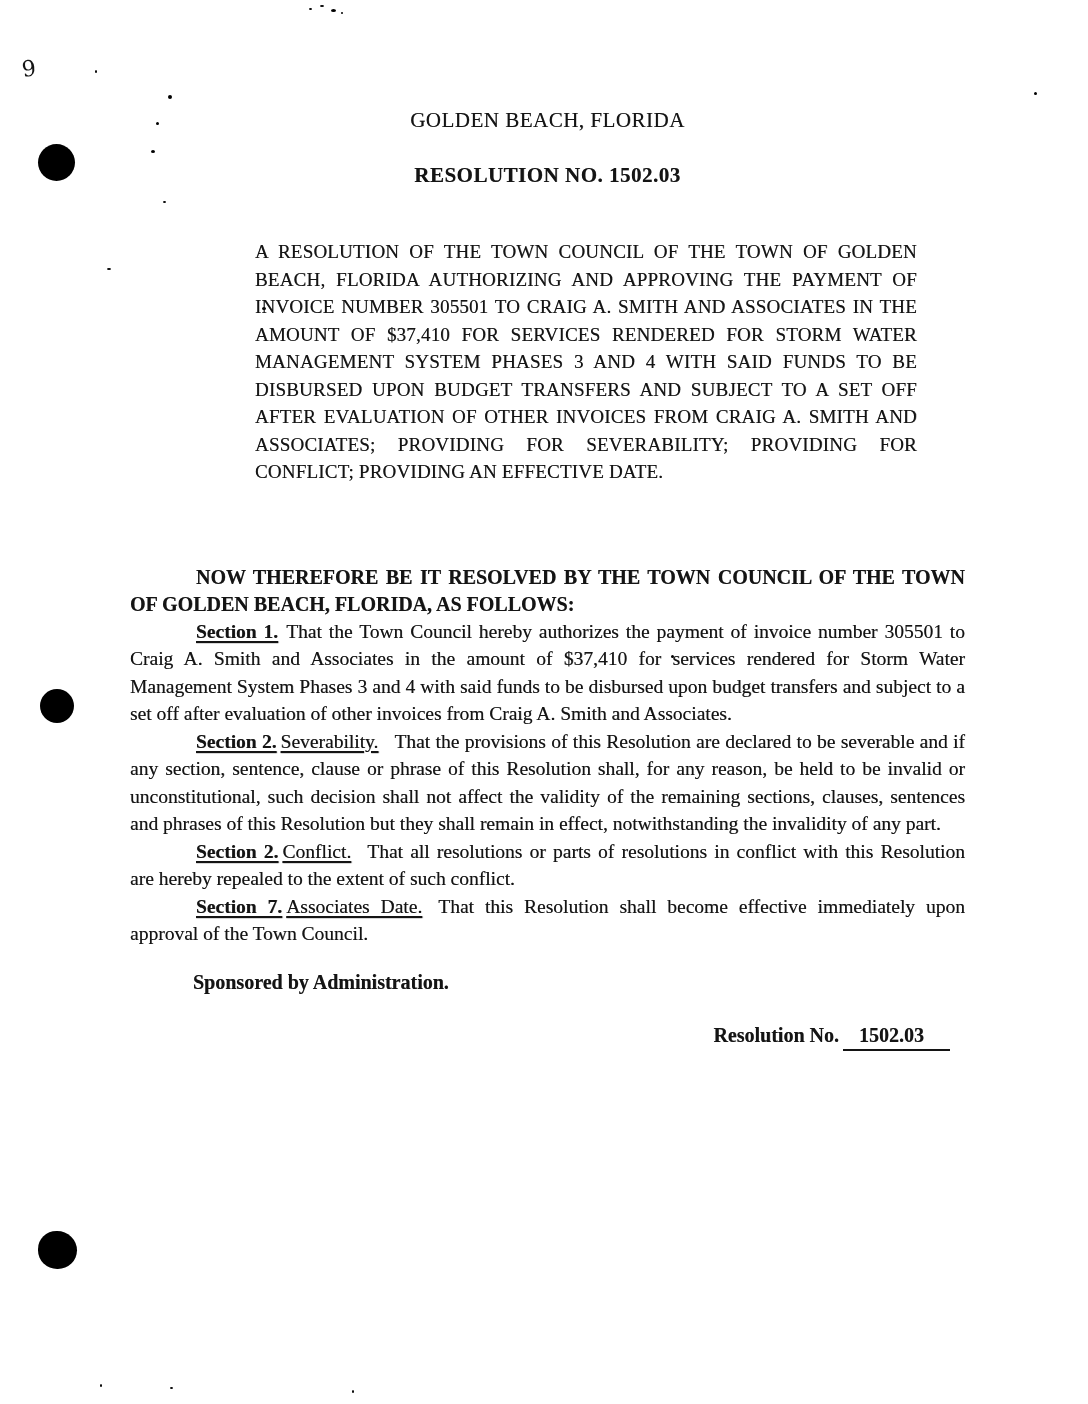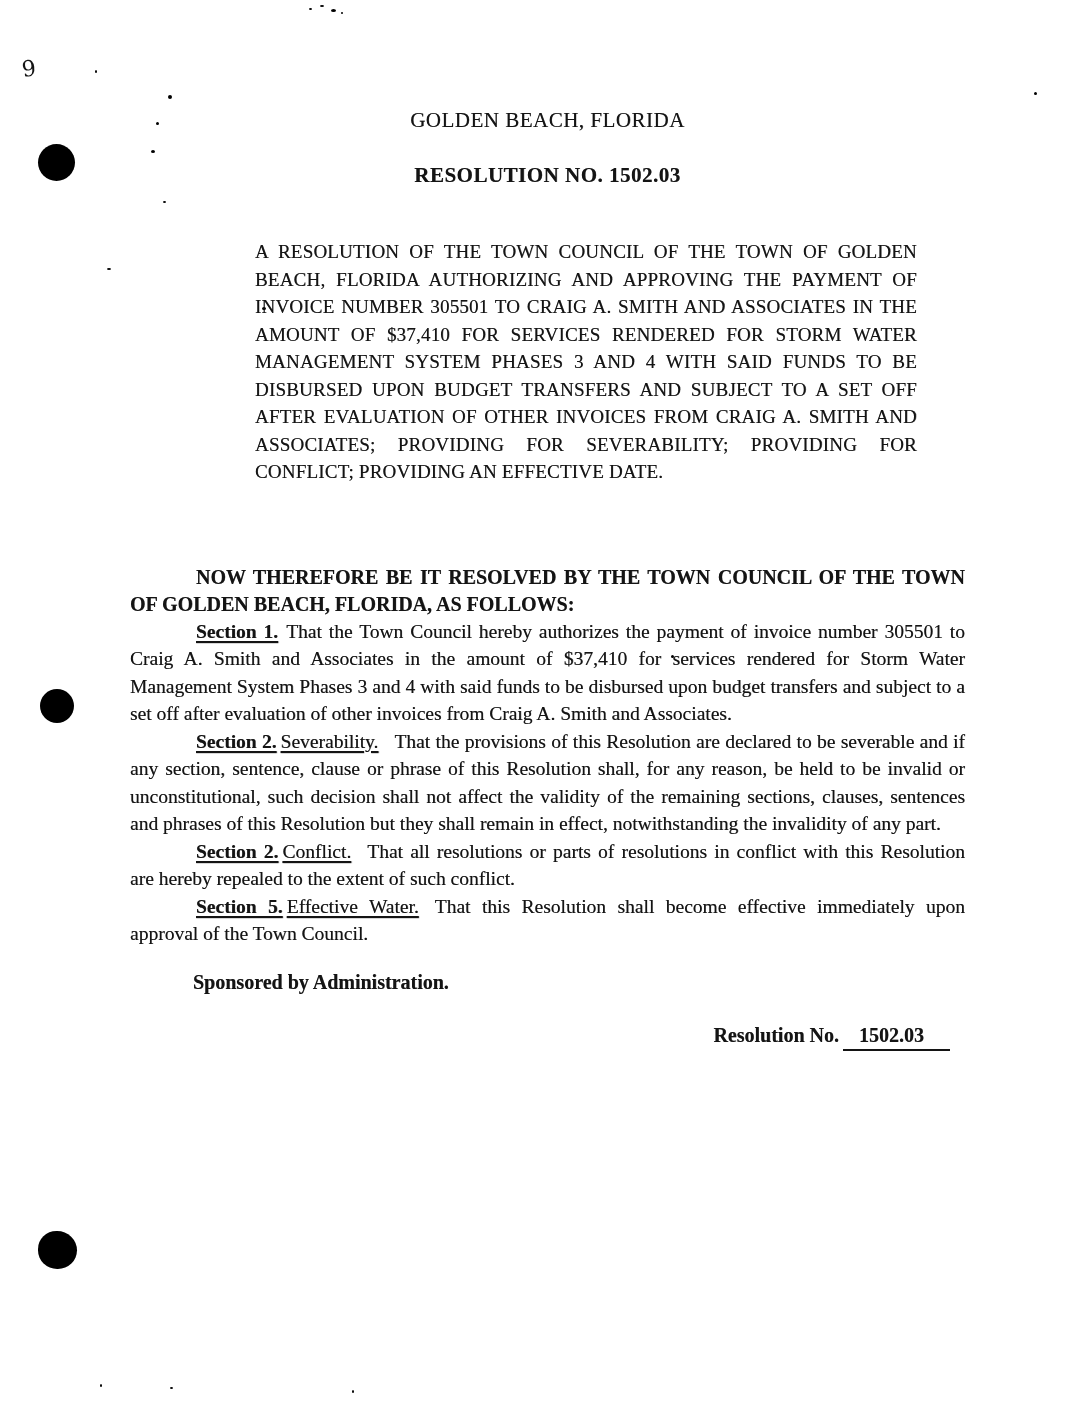--- a/index.html
+++ b/index.html
@@ -143,20 +143,20 @@
     <p class="preamble">A RESOLUTION OF THE TOWN COUNCIL OF THE TOWN OF GOLDEN BEACH, FLORIDA AUTHORIZING AND APPROVING THE PAYMENT OF INVOICE NUMBER 305501 TO CRAIG A. SMITH AND ASSOCIATES IN THE AMOUNT OF $37,410 FOR SERVICES RENDERED FOR STORM WATER MANAGEMENT SYSTEM PHASES 3 AND 4 WITH SAID FUNDS TO BE DISBURSED UPON BUDGET TRANSFERS AND SUBJECT TO A SET OFF AFTER EVALUATION OF OTHER INVOICES FROM CRAIG A. SMITH AND ASSOCIATES; PROVIDING FOR SEVERABILITY; PROVIDING FOR CONFLICT; PROVIDING AN EFFECTIVE DATE.</p>
 
     <p class="resolved">NOW THEREFORE BE IT RESOLVED BY THE TOWN COUNCIL OF THE TOWN OF GOLDEN BEACH, FLORIDA, AS FOLLOWS:</p>
 
     <p class="section m-s1"><span class="label">Section 1.</span><span class="body">That the Town Council hereby authorizes the payment of invoice number 305501 to Craig A. Smith and Associates in the amount of $37,410 for services rendered for Storm Water Management System Phases 3 and 4 with said funds to be disbursed upon budget transfers and subject to a set off after evaluation of other invoices from Craig A. Smith and Associates.</span></p>
 
     <p class="section m-s2"><span class="label">Section 2.</span><span class="heading">Severability.</span><span class="body">That the provisions of this Resolution are declared to be severable and if any section, sentence, clause or phrase of this Resolution shall, for any reason, be held to be invalid or unconstitutional, such decision shall not affect the validity of the remaining sections, clauses, sentences and phrases of this Resolution but they shall remain in effect, notwithstanding the invalidity of any part.</span></p>
 
     <p class="section m-s3"><span class="label">Section 2.</span><span class="heading">Conflict.</span><span class="body">That all resolutions or parts of resolutions in conflict with this Resolution are hereby repealed to the extent of such conflict.</span></p>
 
-    <p class="section m-s4"><span class="label">Section 5.</span><span class="heading">Effective Water.</span><span class="body">That this Resolution shall become effective immediately upon approval of the Town Council.</span></p>
+    <p class="section m-s4"><span class="label">Section 7.</span><span class="heading">Associates Date.</span><span class="body">That this Resolution shall become effective immediately upon approval of the Town Council.</span></p>
 
     <p class="sponsor">Sponsored by Administration.</p>
 
     <div class="footer-line"><span>Resolution No.</span><span class="num">1502.03</span></div>
 
   </div>
 </div>
 
 </body></html>

